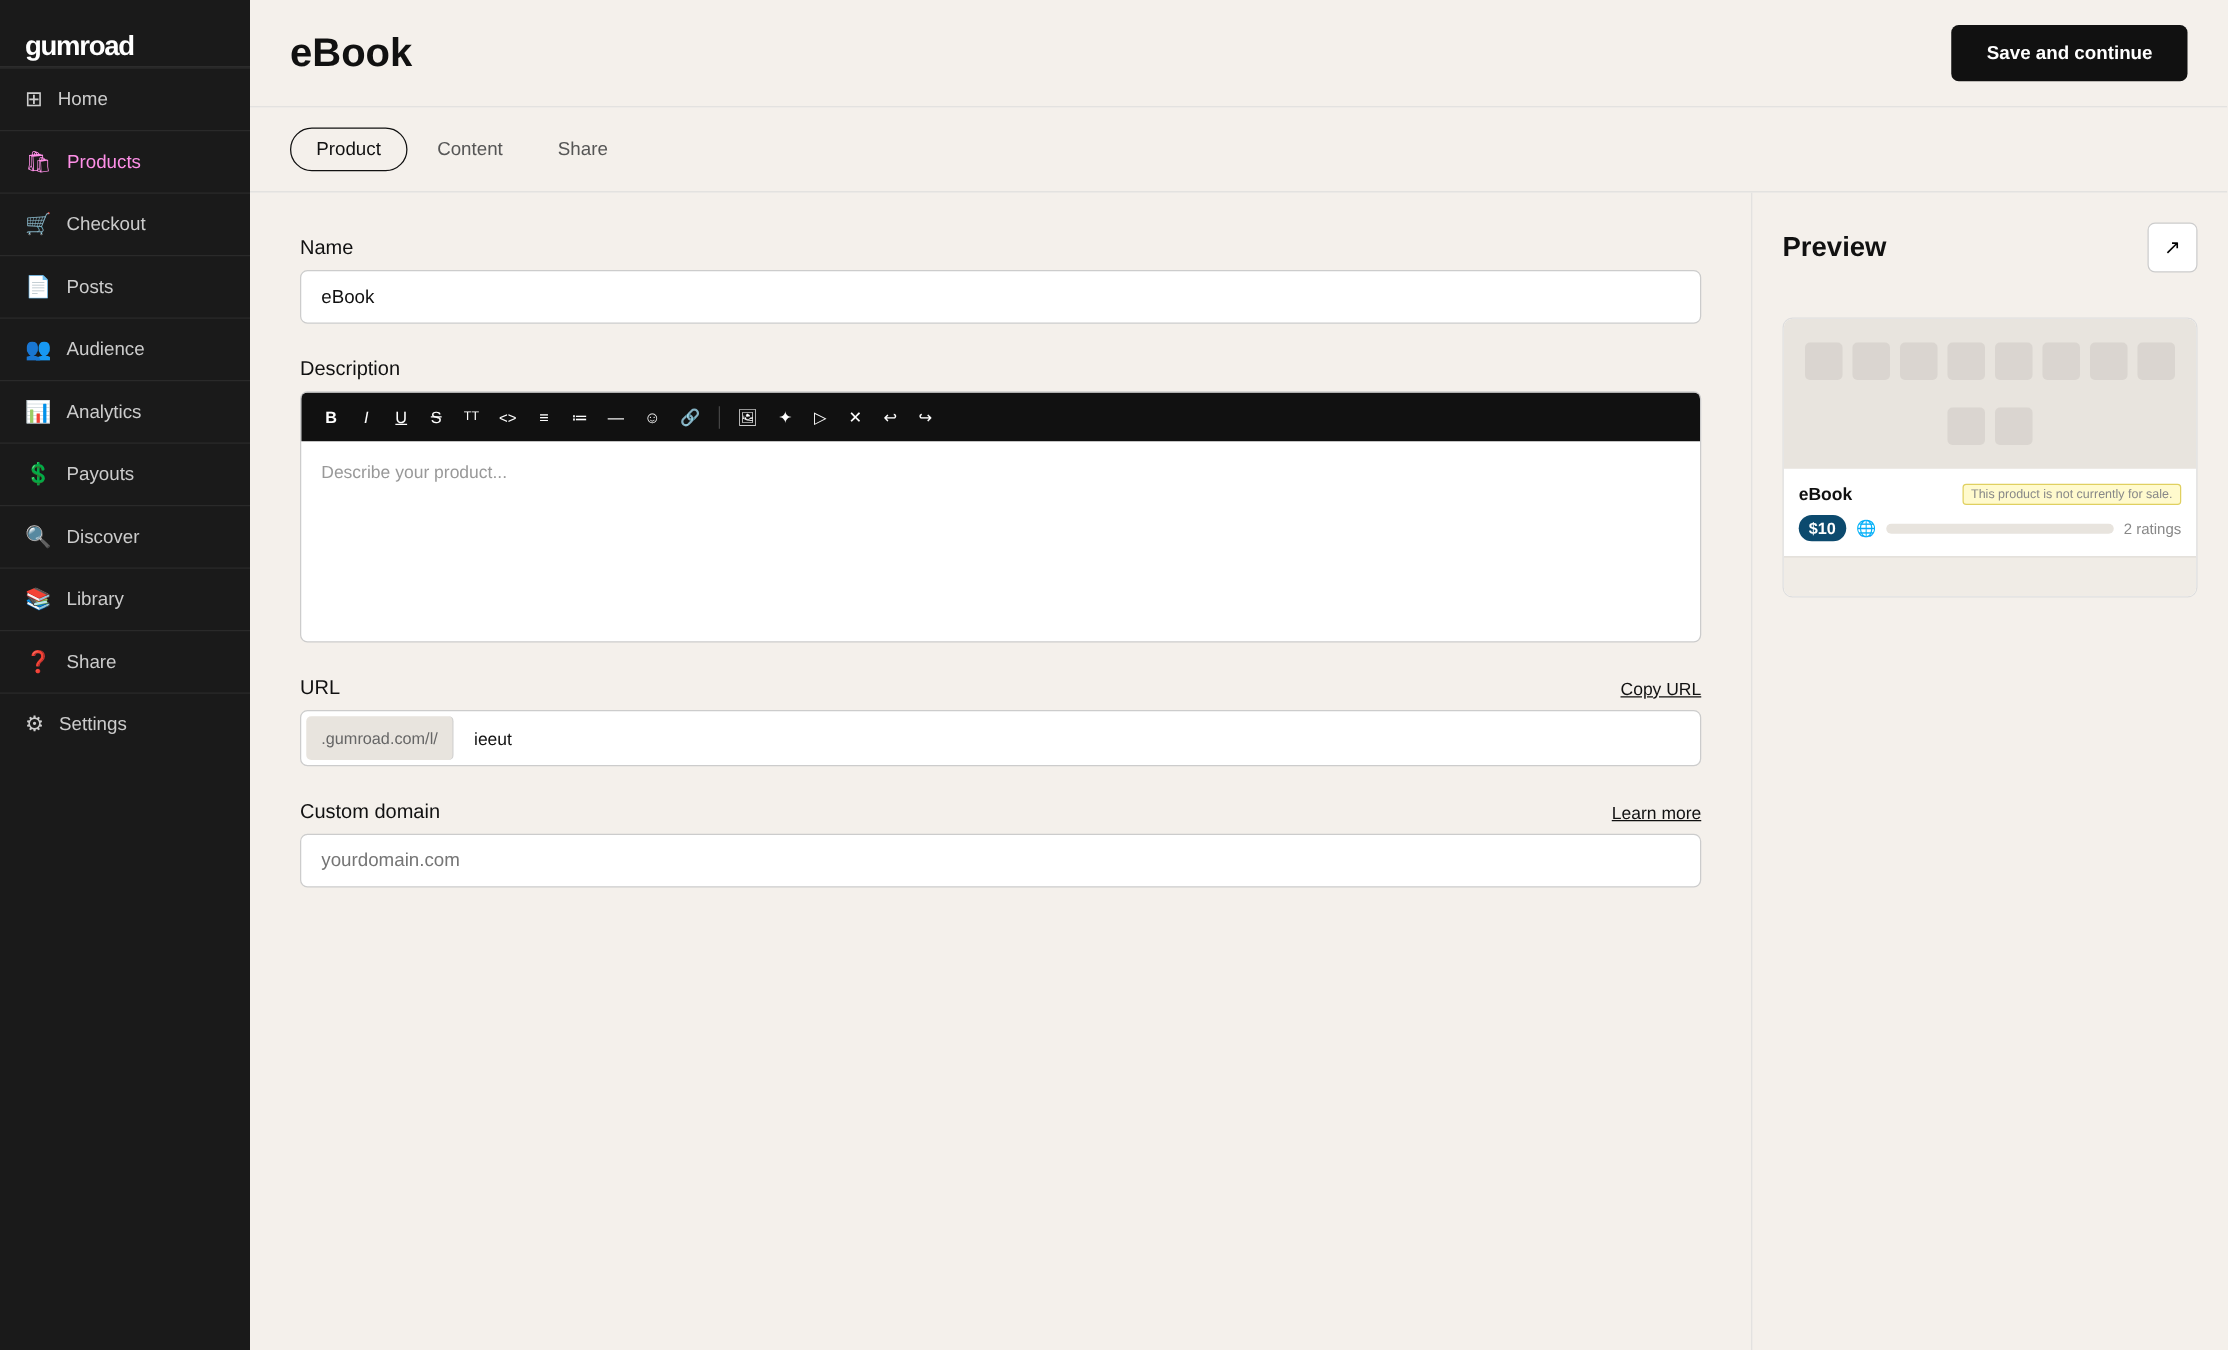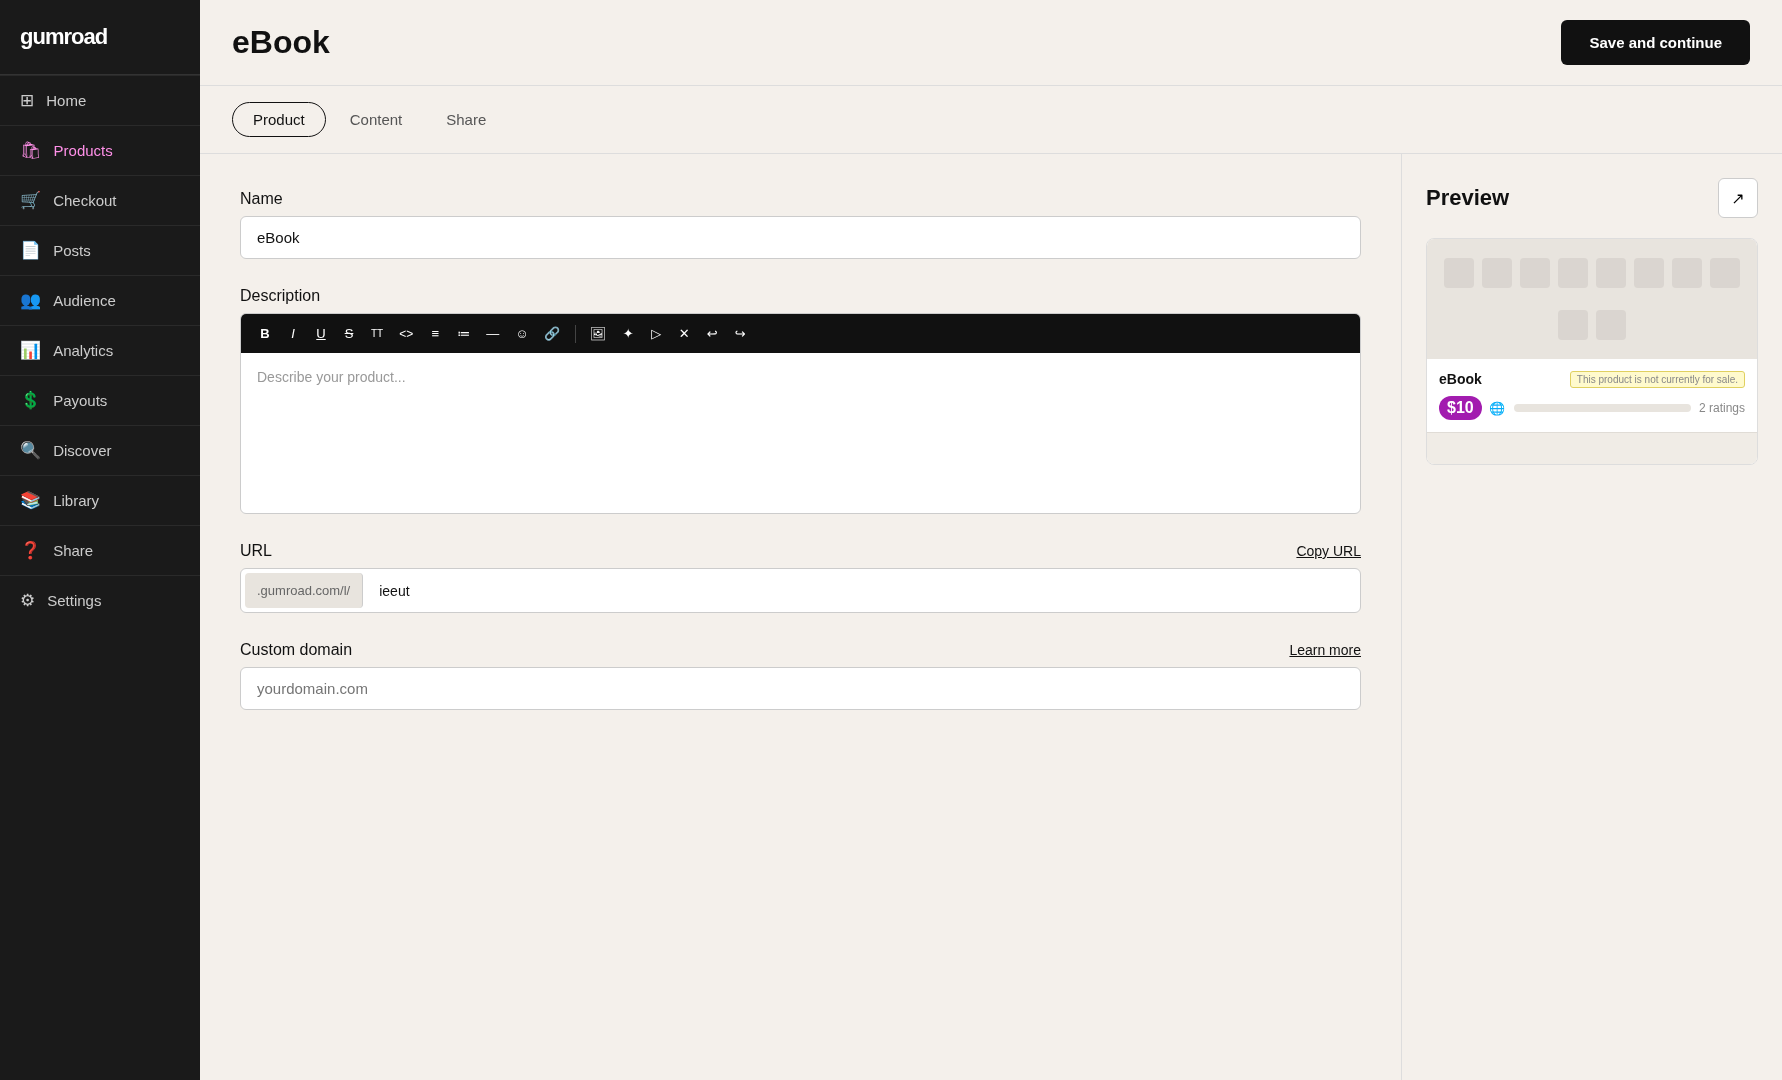--- a/index.html
+++ b/index.html
@@ -10,21 +10,21 @@
       width: 200px;
       background: #1a1a1a;
       color: #fff;
       display: flex;
       flex-direction: column;
       flex-shrink: 0;
       height: 100vh;
       overflow-y: auto;
     }
     .sidebar-logo {
-      padding: 24px 20px 24px;
+      padding: 24px 20px 3px;
       font-size: 22px;
       font-weight: 800;
       letter-spacing: -1px;
       color: #fff;
       text-transform: lowercase;
     }
     .sidebar-divider {
       border: none;
       border-top: 1px solid #333;
       margin: 0;
@@ -223,21 +223,21 @@
       width: 380px;
       padding: 24px;
       background: #f4f0eb;
       flex-shrink: 0;
       overflow-y: auto;
     }
     .preview-header {
       display: flex;
       align-items: center;
       justify-content: space-between;
-      margin-bottom: 20px;
+      margin-bottom: 36px;
     }
     .preview-title {
       font-size: 22px;
       font-weight: 700;
       color: #111;
     }
     .preview-open-btn {
       width: 40px;
       height: 40px;
       border: 1.5px solid #ccc;
@@ -296,25 +296,25 @@
       white-space: nowrap;
     }
     .preview-meta-row {
       display: flex;
       gap: 8px;
       align-items: center;
       font-size: 12px;
       color: #888;
     }
     .preview-price-pill {
-      background: #a21caf;
+      background: #0c4a6e;
       color: #fff;
       padding: 3px 8px;
       border-radius: 20px;
-      font-size: 16px;
+      font-size: 13px;
       font-weight: 600;
     }
     .preview-globe {
       font-size: 13px;
     }
     .preview-ratings {
       font-size: 12px;
       color: #888;
     }
     .preview-bottom-bar {

